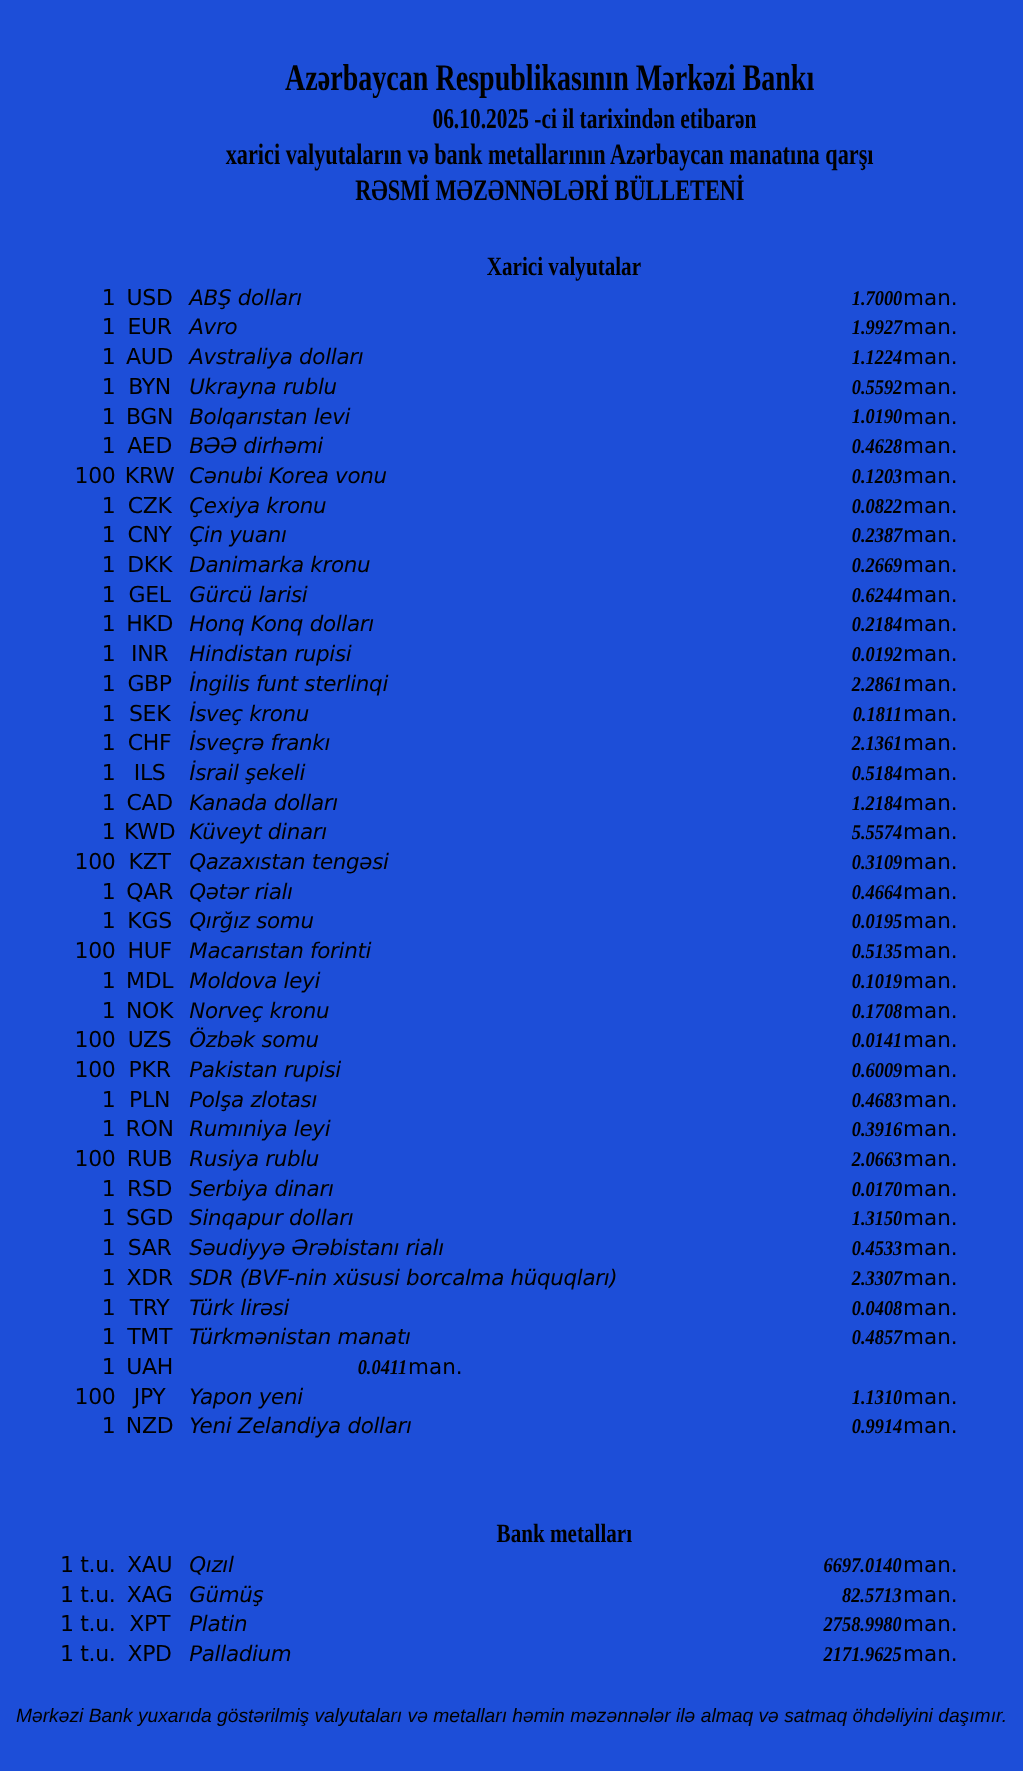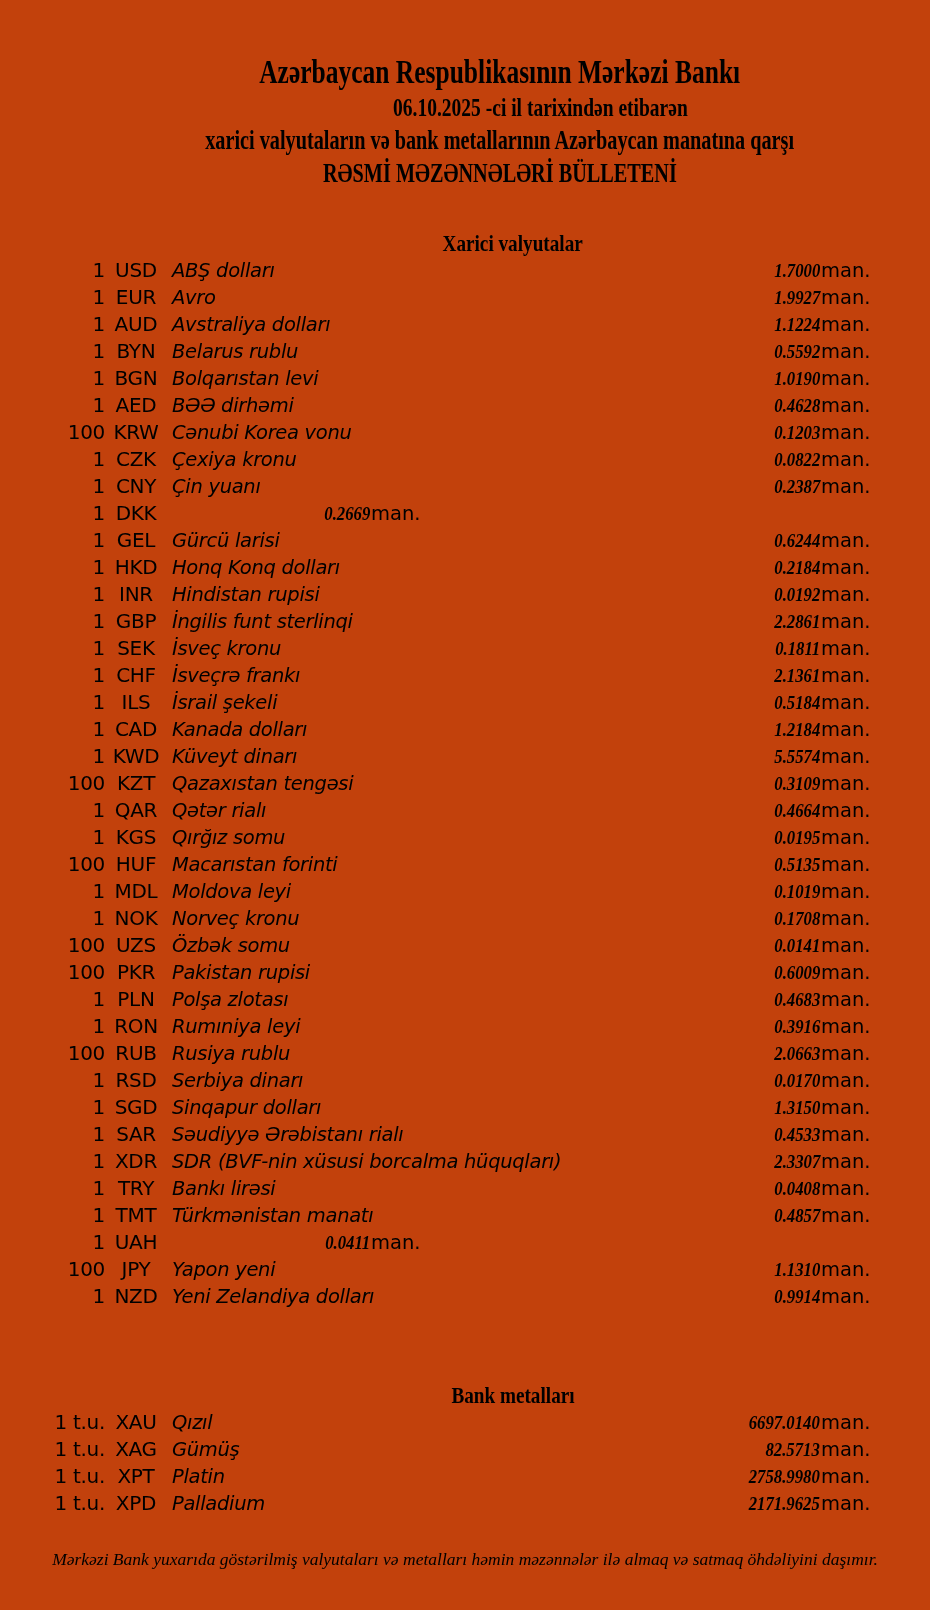--- a/index.html
+++ b/index.html
@@ -1,19 +1,19 @@
 <!DOCTYPE html>
 <html><head>
 <meta charset="utf-8">
 <style>
   html,body{margin:0;padding:0;background:#ffffff;}
   .page{
     position:relative;
     width:930px;height:1610px;
-    background:#c2410c;color:#000000;
+    background:#1d4ed8;color:#000000;
     font-family:"DejaVu Sans",sans-serif;
     overflow:hidden;
   }
   
   .hdr{padding-left:70px;text-align:center;
        font-family:"Liberation Serif",serif;font-weight:bold;}
   .cond{display:inline-block;transform:scaleX(0.75);transform-origin:center 70%;white-space:nowrap;}
   .cond80{display:inline-block;transform:scaleX(0.80);transform-origin:center 70%;white-space:nowrap;}
   .h1{margin-top:52px;font-size:34px;line-height:40px;}
   .h2{font-size:26px;line-height:32px;position:relative;left:40px;}
@@ -32,21 +32,21 @@
   .qty{width:105px;text-align:right;font-size:20px;letter-spacing:-0.3px;white-space:nowrap;}
   .code{width:62px;text-align:center;font-size:20px;letter-spacing:-0.3px;white-space:nowrap;}
   .name{width:450px;padding-left:5px;text-align:left;font-size:19.5px;letter-spacing:-0.3px;white-space:nowrap;font-style:italic;}
   .rate{width:203px;text-align:right;
         font-family:"Liberation Serif",serif;font-style:italic;font-weight:bold;
         font-size:19px;white-space:nowrap;}
   .rate-inner{display:inline-block;transform:scaleX(0.88);transform-origin:right 70%;}
   .man{width:110px;padding-left:1px;text-align:left;font-size:19.5px;white-space:nowrap;}
   
   .footer{margin-top:30px;text-align:center;
-        font-family:Liberation Serif, serif;font-style:italic;
+        font-family:Liberation Sans, sans-serif;font-style:italic;
         font-size:17.5px;line-height:22px;}
 </style>
 </head>
 <body>
 
 <div class="page">
 
   <div class="hdr h1">
     <span class="cond">Azərbaycan Respublikasının Mərkəzi Bankı</span>
   </div>
@@ -82,21 +82,21 @@
       <div class="row">
         <span class="cell qty">1</span>
         <span class="cell code">AUD</span>
         <span class="cell name">Avstraliya dolları</span>
         <span class="cell rate"><span class="rate-inner">1.1224</span></span>
         <span class="cell man">man.</span>
       </div>
       <div class="row">
         <span class="cell qty">1</span>
         <span class="cell code">BYN</span>
-        <span class="cell name">Belarus rublu</span>
+        <span class="cell name">Ukrayna rublu</span>
         <span class="cell rate"><span class="rate-inner">0.5592</span></span>
         <span class="cell man">man.</span>
       </div>
       <div class="row">
         <span class="cell qty">1</span>
         <span class="cell code">BGN</span>
         <span class="cell name">Bolqarıstan levi</span>
         <span class="cell rate"><span class="rate-inner">1.0190</span></span>
         <span class="cell man">man.</span>
       </div>
@@ -124,20 +124,21 @@
       <div class="row">
         <span class="cell qty">1</span>
         <span class="cell code">CNY</span>
         <span class="cell name">Çin yuanı</span>
         <span class="cell rate"><span class="rate-inner">0.2387</span></span>
         <span class="cell man">man.</span>
       </div>
       <div class="row">
         <span class="cell qty">1</span>
         <span class="cell code">DKK</span>
+        <span class="cell name">Danimarka kronu</span>
         <span class="cell rate"><span class="rate-inner">0.2669</span></span>
         <span class="cell man">man.</span>
       </div>
       <div class="row">
         <span class="cell qty">1</span>
         <span class="cell code">GEL</span>
         <span class="cell name">Gürcü larisi</span>
         <span class="cell rate"><span class="rate-inner">0.6244</span></span>
         <span class="cell man">man.</span>
       </div>
@@ -298,21 +299,21 @@
       <div class="row">
         <span class="cell qty">1</span>
         <span class="cell code">XDR</span>
         <span class="cell name">SDR (BVF-nin xüsusi borcalma hüquqları)</span>
         <span class="cell rate"><span class="rate-inner">2.3307</span></span>
         <span class="cell man">man.</span>
       </div>
       <div class="row">
         <span class="cell qty">1</span>
         <span class="cell code">TRY</span>
-        <span class="cell name">Bankı lirəsi</span>
+        <span class="cell name">Türk lirəsi</span>
         <span class="cell rate"><span class="rate-inner">0.0408</span></span>
         <span class="cell man">man.</span>
       </div>
       <div class="row">
         <span class="cell qty">1</span>
         <span class="cell code">TMT</span>
         <span class="cell name">Türkmənistan manatı</span>
         <span class="cell rate"><span class="rate-inner">0.4857</span></span>
         <span class="cell man">man.</span>
       </div>

